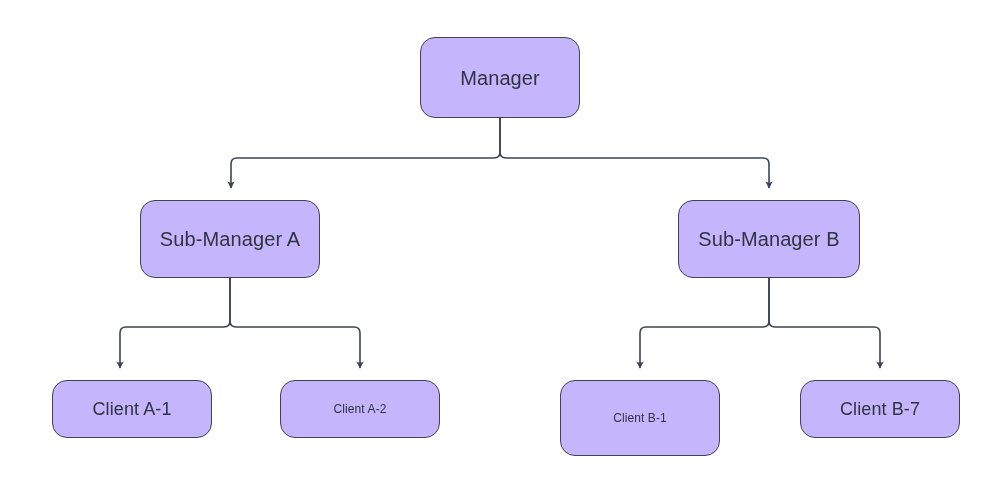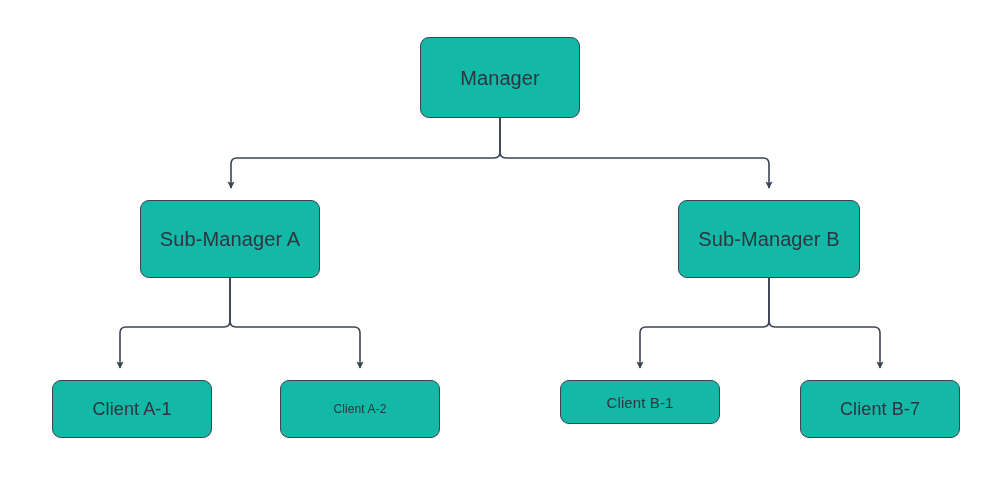--- a/index.html
+++ b/index.html
@@ -18,40 +18,40 @@
   #edges {
     position: absolute;
     left: 0;
     top: 0;
     width: 1000px;
     height: 480px;
   }
   .node {
     position: absolute;
     box-sizing: border-box;
-    background: #14b8a6;
+    background: #c4b5fd;
     border: 1.6px solid #3c4354;
-    border-radius: 9px;
+    border-radius: 15px;
     display: flex;
     align-items: center;
     justify-content: center;
     color: #2e3440;
     letter-spacing: 0.1px;
     white-space: nowrap;
   }
   .node-label {
     display: block;
     line-height: 1;
   }
   .n-manager    { left: 420px; top: 37px;  width: 160px; height: 81px; font-size: 20px; }
   .n-sub-a      { left: 140px; top: 200px; width: 180px; height: 78px; font-size: 20px; }
   .n-sub-b      { left: 678px; top: 200px; width: 182px; height: 78px; font-size: 20px; }
   .n-client-a1  { left: 52px;  top: 380px; width: 160px; height: 58px; font-size: 18px; }
   .n-client-a2  { left: 280px; top: 380px; width: 160px; height: 58px; font-size: 12px; }
-  .n-client-b1  { left: 560px; top: 380px; width: 160px; height: 44px; font-size: 15px; }
+  .n-client-b1  { left: 560px; top: 380px; width: 160px; height: 76px; font-size: 12px; }
   .n-client-b2  { left: 800px; top: 380px; width: 160px; height: 58px; font-size: 18px; }
 </style>
 </head>
 <body>
 
 <div id="canvas">
 
   <svg id="edges" viewBox="0 0 1000 480" width="1000" height="480" aria-hidden="true">
     <defs>
       <marker id="arrowhead" markerWidth="9" markerHeight="9" refX="7.2" refY="4.2" orient="auto" markerUnits="userSpaceOnUse">

